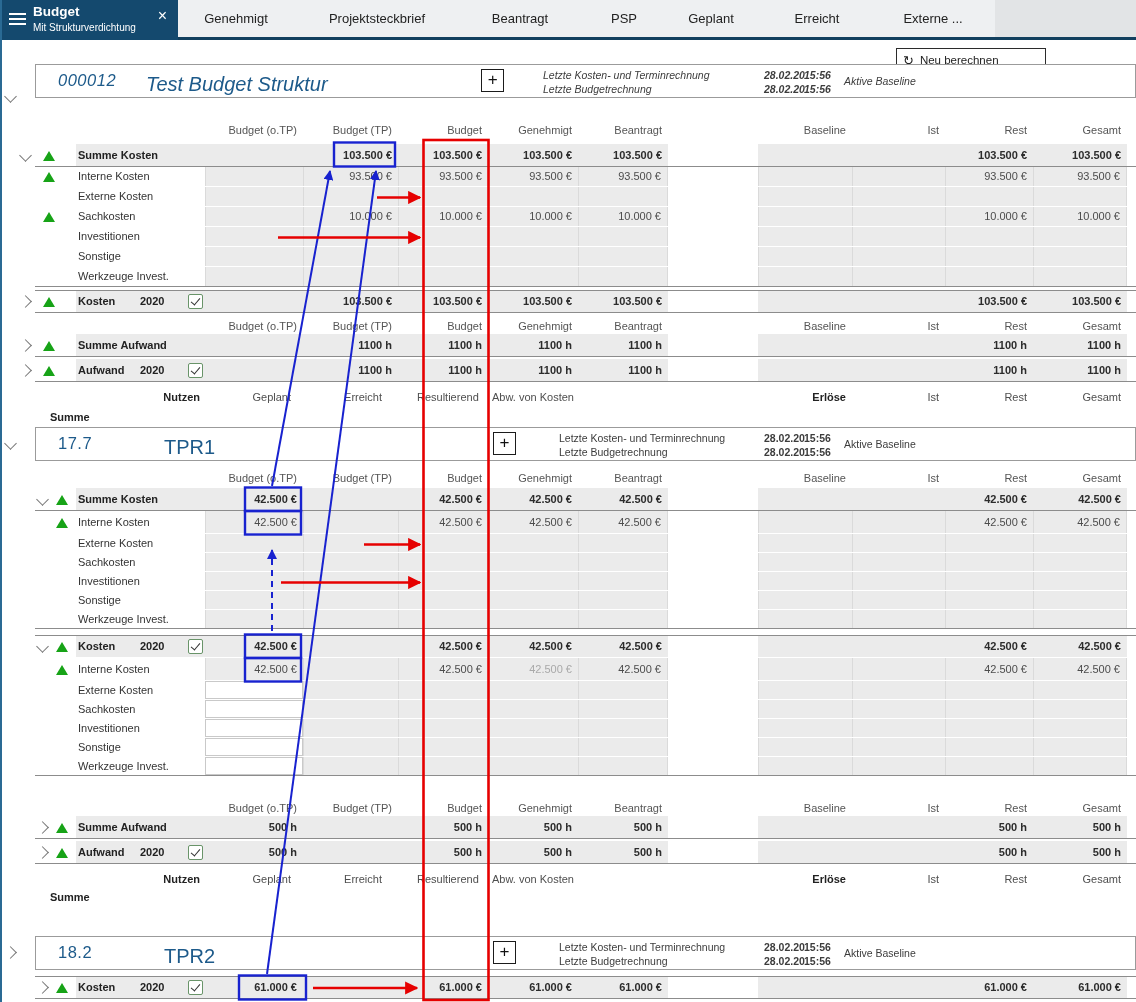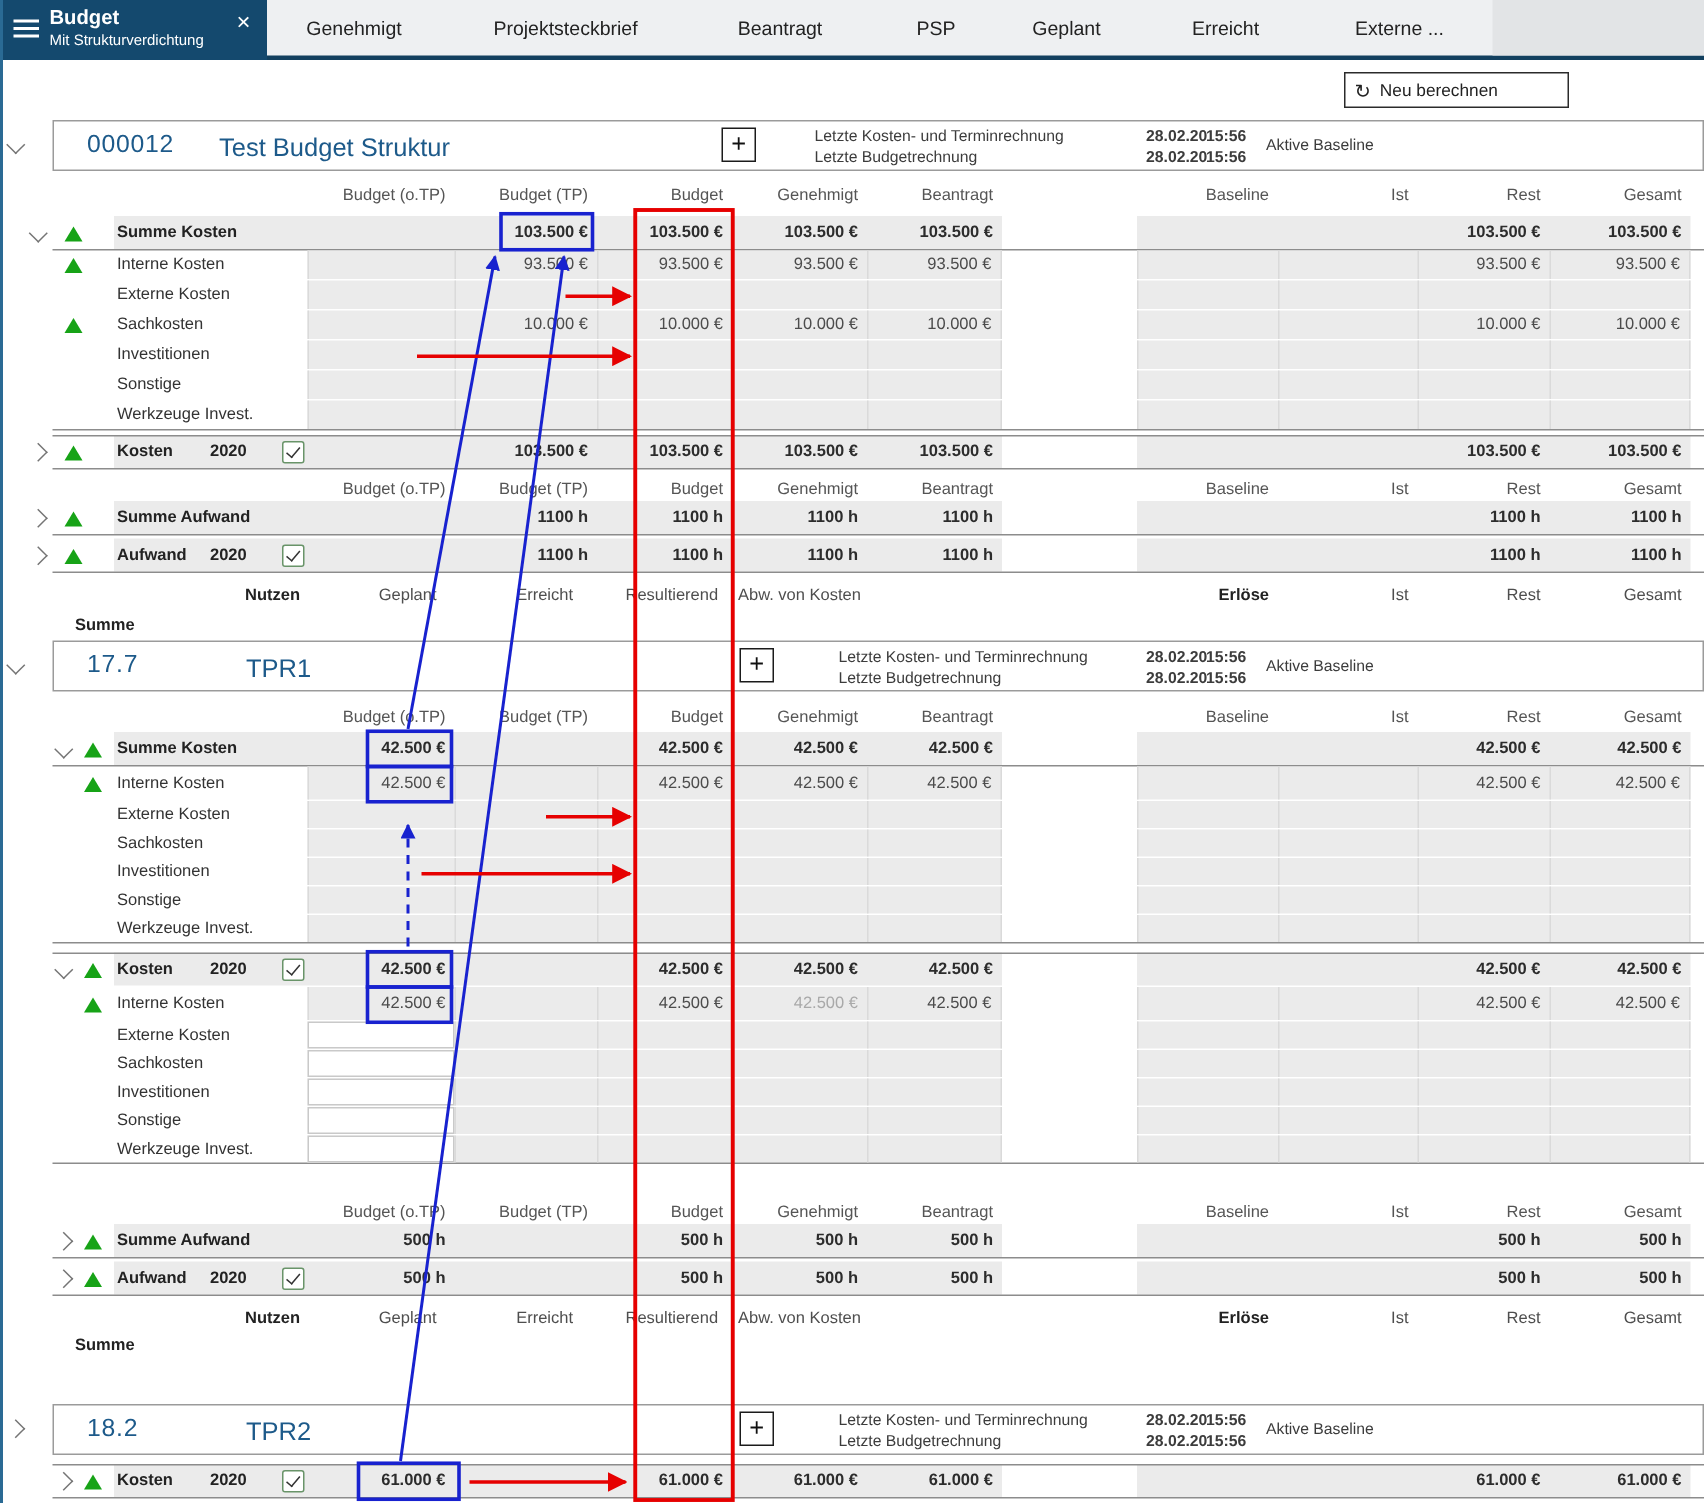--- a/index.html
+++ b/index.html
@@ -17,21 +17,21 @@
   .closex{position:absolute;right:11px;top:8px;font-size:16px;line-height:16px;cursor:pointer}
   .navtab{position:absolute;top:0;line-height:37px;font-size:13px;color:#222;transform:translateX(-50%);white-space:nowrap;cursor:pointer}
   
   .recalc{position:absolute;left:896px;top:48px;width:150px;height:24px;background:#fff;border:1px solid #2b2b2b;
     font-family:"Liberation Sans",sans-serif;font-size:11.5px;color:#222;text-align:left;padding:0 6px;cursor:pointer}
   .ricon{margin-right:6px;font-size:13px;vertical-align:-1px}
   
   #grid{position:absolute;left:0;top:0;width:1136px;height:1002px}
   .shead{position:absolute;left:35px;width:1101px;height:34px;background:#fff;border:1px solid #9b9b9b;box-sizing:border-box}
   .sid{position:absolute;left:22px;top:6px;font-size:16.5px;color:#1d5a8a;letter-spacing:.5px}
-  .stitle{position:absolute;top:8px;font-size:17px;color:#1d5a8a}
+  .stitle{position:absolute;top:8px;font-size:20px;color:#1d5a8a}
   .plus{position:absolute;top:4px;width:23px;height:23px;border:1.5px solid #1b1b1b;box-sizing:border-box;background:#fff;
     text-align:center;line-height:19px;font-size:17px;color:#111;cursor:pointer}
   .inftxt{position:absolute;font-size:10.5px;color:#3c3c3c;white-space:nowrap}
   .chev{position:absolute;width:8px;height:8px;border-right:1.6px solid #757575;border-bottom:1.6px solid #757575;cursor:pointer}
   .chev.d{transform:rotate(45deg)}
   .chev.r{transform:rotate(-45deg)}
   .tri{position:absolute;width:0;height:0;border-left:6.5px solid transparent;border-right:6.5px solid transparent;border-bottom:10px solid #17a317}
   .cbx{position:absolute;width:15px;height:15px;background:#fff;border:1px solid #699469;border-radius:2px;box-sizing:border-box;cursor:pointer}
   .cbx:after{content:"";position:absolute;left:4px;top:1px;width:4px;height:8px;border-right:1.8px solid #333;border-bottom:1.8px solid #333;transform:rotate(40deg)}
   .hdr{position:absolute;font-size:11px;color:#555;text-align:right;white-space:nowrap}
@@ -79,21 +79,21 @@
       <span class="closex">×</span>
     </div>
   </div>
 
   <button class="recalc">
     <span class="ricon">↻</span><span>Neu berechnen</span>
   </button>
 
   <div id="grid">
       <div class="chev d" style="left: 6px; top: 92px;"></div>
-      <div class="shead" style="top: 80px;">
+      <div class="shead" style="top: 64px; font-style: italic;">
         <div class="sid">000012</div>
         <div class="stitle" style="left: 110px;">Test Budget Struktur</div>
         <div class="plus" style="left: 445px;">+</div>
         <div class="inftxt" style="left: 507px; top: 4px;">Letzte Kosten- und Terminrechnung</div>
         <div class="inftxt" style="left: 507px; top: 17.5px;">Letzte Budgetrechnung</div>
         <div class="inftxt" style="left: 728px; top: 4px; font-weight: 700;">28.02.20</div>
         <div class="inftxt" style="left: 768px; top: 4px; font-weight: 700;">15:56</div>
         <div class="inftxt" style="left: 728px; top: 17.5px; font-weight: 700;">28.02.20</div>
         <div class="inftxt" style="left: 768px; top: 17.5px; font-weight: 700;">15:56</div>
         <div class="inftxt" style="left: 808px; top: 0px; line-height: 32px;">Aktive Baseline</div>

